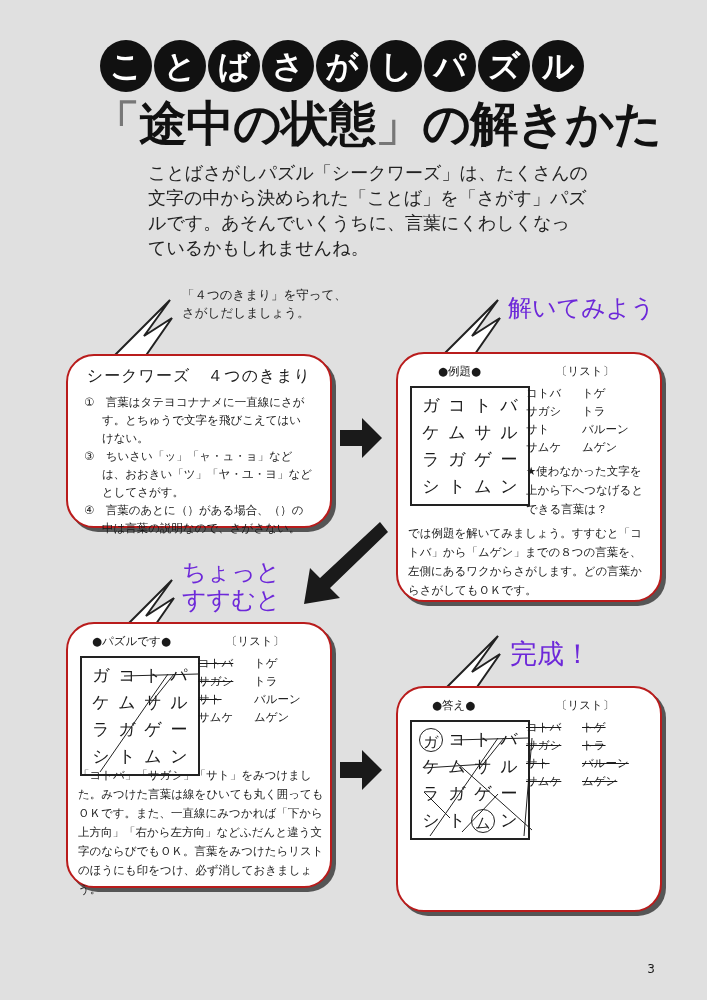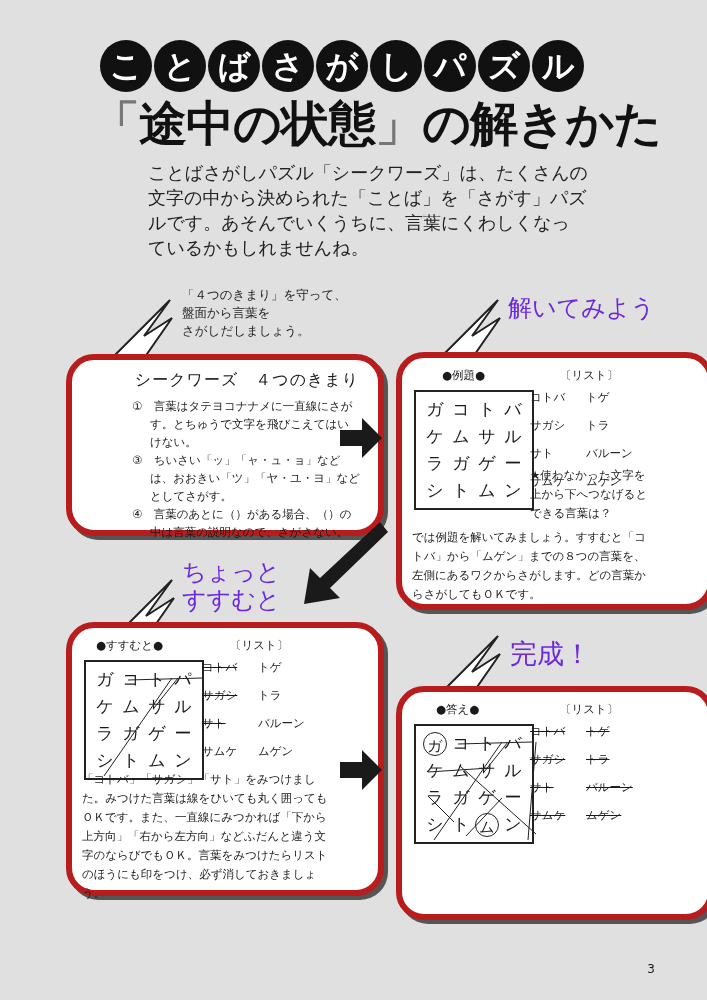--- a/index.html
+++ b/index.html
@@ -19,37 +19,36 @@
   }
   .title-main {
     left:92px; top:92px; font-size:48px; font-weight:bold; letter-spacing:-1px;
     white-space:nowrap; color:#111;
   }
   .title-main .br { color:#777; }
   .intro {
     left:148px; top:160px; width:440px; font-size:18px; line-height:25px; color:#222;
   }
   .bubble {
-    position:absolute; background:#fff; border:6px solid #b91c1c; border-radius:28px;
+    position:absolute; background:#fff; border:2px solid #b91c1c; border-radius:28px;
     box-shadow:4px 4px 0 #555;
-    padding-left:44px;
   }
   .tail { position:absolute; }
   .shout { position:absolute; font-size:24px; color:#6d28d9; line-height:28px; }
   .note { position:absolute; font-size:12.5px; line-height:18px; color:#222; }
   .rules-title { font-size:16px; text-align:center; margin:10px 0 6px; letter-spacing:1px; }
   .rule { font-size:11.5px; line-height:18px; padding-left:28px; text-indent:-18px; margin:0 18px 0 6px; }
   .grid {
     position:absolute; border:2px solid #222; display:grid;
     grid-template-columns:repeat(4,26px); grid-auto-rows:27px;
     padding:4px 6px; background:#fff;
   }
   .grid span { font-size:17px; text-align:center; line-height:27px; }
   .label { position:absolute; font-size:11.5px; }
-  .list { position:absolute; display:grid; grid-template-columns:56px 60px; row-gap:13px; font-size:11.5px; }
+  .list { position:absolute; display:grid; grid-template-columns:56px 60px; row-gap:3px; font-size:11.5px; }
   .strike { text-decoration:line-through; }
   .para { position:absolute; font-size:11.5px; line-height:19px; color:#222; font-family:"DejaVu Serif",serif; }
   .circled { border:1px solid #222; border-radius:50%; display:inline-block; width:22px; height:22px; line-height:22px; margin:2px auto; }
   .page-num { right:52px; top:962px; font-size:12px; }
 </style>
 </head>
 <body>
 
 <div class="abs title-circles" id="circles">
     <div class="circ">こ</div>
@@ -65,21 +64,20 @@
 <div class="abs title-main">
   <span class="br">「</span><span>途中の状態</span><span class="br">」</span><span>の解きかた</span>
 </div>
 <div class="abs intro">ことばさがしパズル「シークワーズ」は、たくさんの文字の中から決められた「ことば」を「さがす」パズルです。あそんでいくうちに、言葉にくわしくなっているかもしれませんね。</div>
 
 <svg class="tail" style="left:100px;top:292px" width="90" height="72">
   <polygon points="8,70 70,8 44,44 72,26 40,72" fill="#fff" stroke="#222" stroke-width="2"></polygon>
 </svg>
 <div class="note" style="left:182px;top:286px">
   <div>「４つのきまり」を守って、</div>
-  <div>盤面から言葉を</div>
   <div>さがしだしましょう。</div>
 </div>
 <div class="bubble" style="left:66px;top:354px;width:262px;height:170px">
   <div class="rules-title">シークワーズ　４つのきまり</div>
   <div class="rule">①　言葉はタテヨコナナメに一直線にさがす。とちゅうで文字を飛びこえてはいけない。</div>
   <div class="rule">③　ちいさい「ッ」「ャ・ュ・ョ」などは、おおきい「ツ」「ヤ・ユ・ヨ」などとしてさがす。</div>
   <div class="rule">④　言葉のあとに（）がある場合、（）の中は言葉の説明なので、さがさない。</div>
 </div>
 
 <svg class="abs" style="left:340px;top:418px" width="44" height="40">
@@ -130,21 +128,21 @@
 </svg>
 
 <svg class="tail" style="left:102px;top:572px" width="90" height="72">
   <polygon points="8,70 70,8 44,44 72,26 40,72" fill="#fff" stroke="#222" stroke-width="2"></polygon>
 </svg>
 <div class="shout" style="left:182px;top:558px">
   <div>ちょっと</div>
   <div>すすむと</div>
 </div>
 <div class="bubble" style="left:66px;top:622px;width:262px;height:262px">
-  <div class="label" style="left:24px;top:10px">●すすむと●</div>
+  <div class="label" style="left:24px;top:10px">●パズルです●</div>
   <div class="label" style="left:158px;top:10px">〔リスト〕</div>
   <div class="grid" style="left:12px;top:32px" id="grid-progress">
       <span>ガ</span>
       <span>コ</span>
       <span>ト</span>
       <span>パ</span>
       <span>ケ</span>
       <span>ム</span>
       <span>サ</span>
       <span>ル</span>

